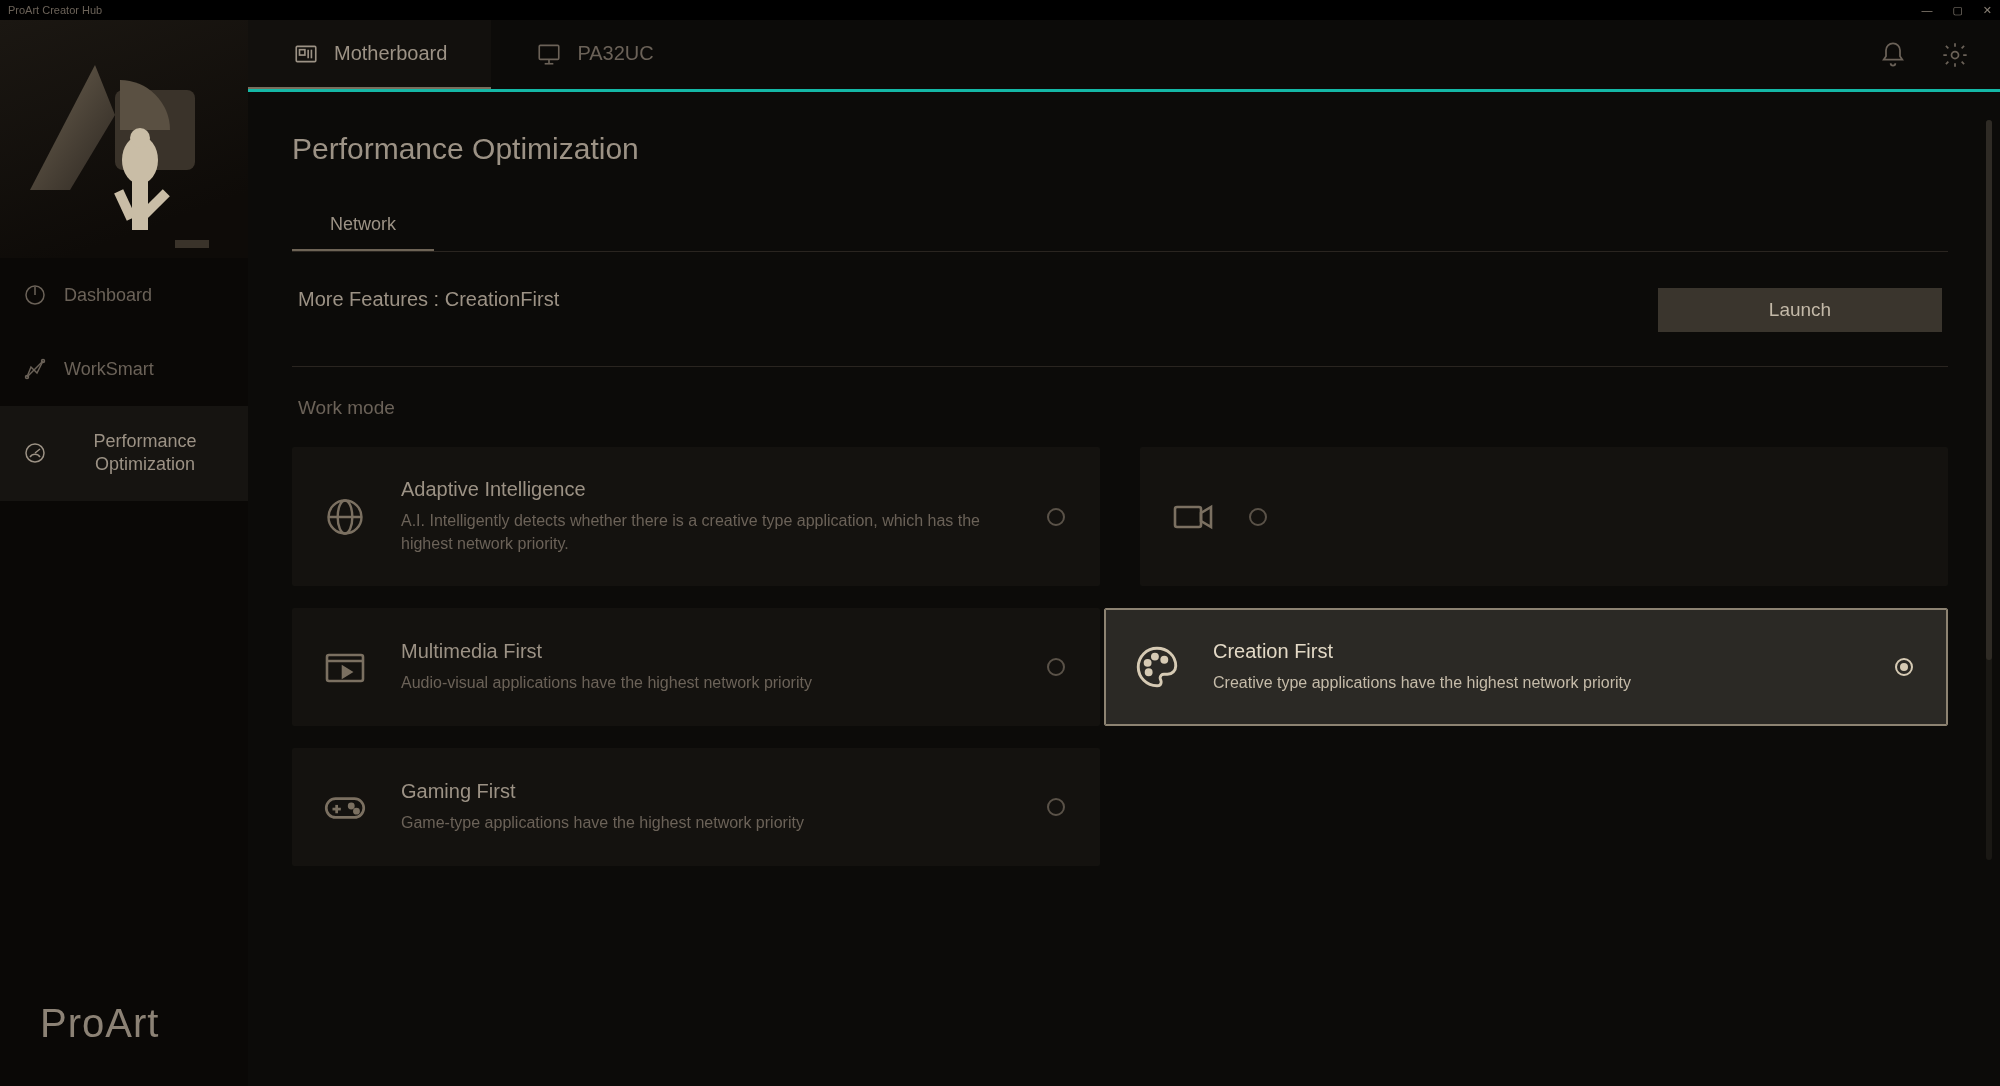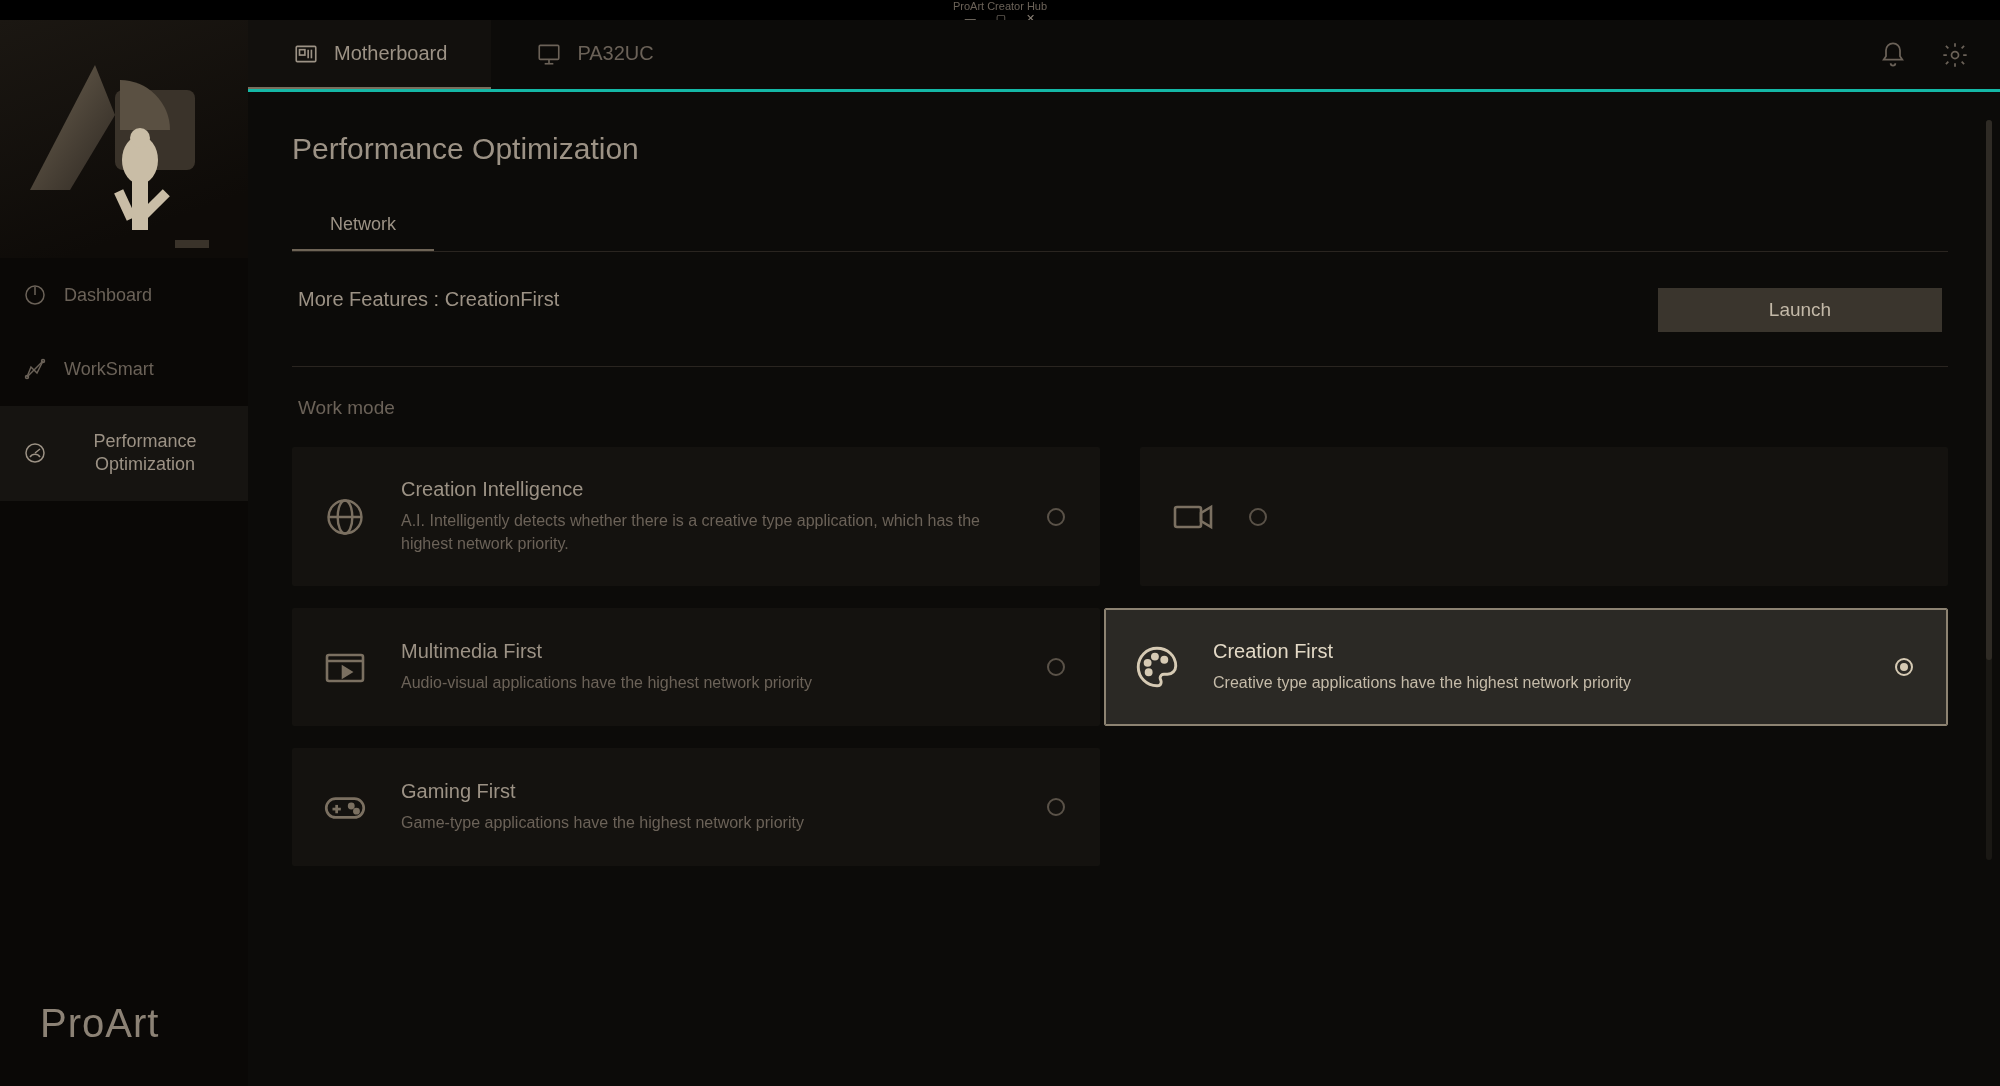--- a/index.html
+++ b/index.html
@@ -15,21 +15,21 @@
     --border:#2a2520;
     --border-lite:#3a342c;
     --card:#1c1916;
     --card-sel:#2b2925;
     --radio:#5a5248;
     --launch-btn:#3a352d;
   }
   *{box-sizing:border-box;margin:0;padding:0;font-family:"Segoe UI",Arial,sans-serif;}
   html,body{width:100%;height:100%;background:#000;overflow:hidden;}
   .app{width:2000px;height:1086px;background:#000;position:relative;display:flex;flex-direction:column;}
-  .titlebar{height:20px;background:#000;display:flex;align-items:center;justify-content:space-between;padding:0 8px;color:#6b6258;font-size:11px;flex-direction:column;}
+  .titlebar{height:20px;background:#000;display:flex;align-items:center;justify-content:space-between;padding:0 8px;color:#6b6258;font-size:11px;}
   .titlebar .win-btns{display:flex;gap:20px;font-size:11px;color:#8a8176;}
   .titlebar .win-btns span{cursor:default;}
   .body{flex:1;display:flex;min-height:0;}
   
   .sidebar{width:248px;background:linear-gradient(#0a0806,#0a0806);display:flex;flex-direction:column;}
   .hero{height:238px;position:relative;background:linear-gradient(160deg,#1b1712 0%,#0e0b08 80%);overflow:hidden;}
   .hero svg{position:absolute;inset:0;}
   .nav{display:flex;flex-direction:column;text-align:center;}
   .nav-item{display:flex;align-items:center;gap:16px;padding:24px 22px;color:var(--text-dim);font-size:18px;cursor:pointer;}
   .nav-item.active{background:var(--sidebar-active);color:var(--text);}
@@ -208,21 +208,21 @@
 
           <div class="mode-card">
             <div class="mico">
               <svg width="44" height="44" viewBox="0 0 24 24" fill="none" stroke="currentColor" stroke-width="1.3">
                   <circle cx="12" cy="12" r="9"></circle>
                   <ellipse cx="12" cy="12" rx="4" ry="9"></ellipse>
                   <line x1="3" y1="12" x2="21" y2="12"></line>
                 </svg>
             </div>
             <div class="mtxt">
-              <h3>Creation Intelligence</h3>
+              <h3>Adaptive Intelligence</h3>
               <p>A.I. Intelligently detects whether there is a creative type application, which has the highest network priority.</p>
             </div>
             <div class="radio">
                 <div class="dot"></div>
               </div>
           </div>
 
           <div class="mode-card">
             <div class="mico">
               <svg width="48" height="48" viewBox="0 0 24 24" fill="none" stroke="currentColor" stroke-width="1.3">

